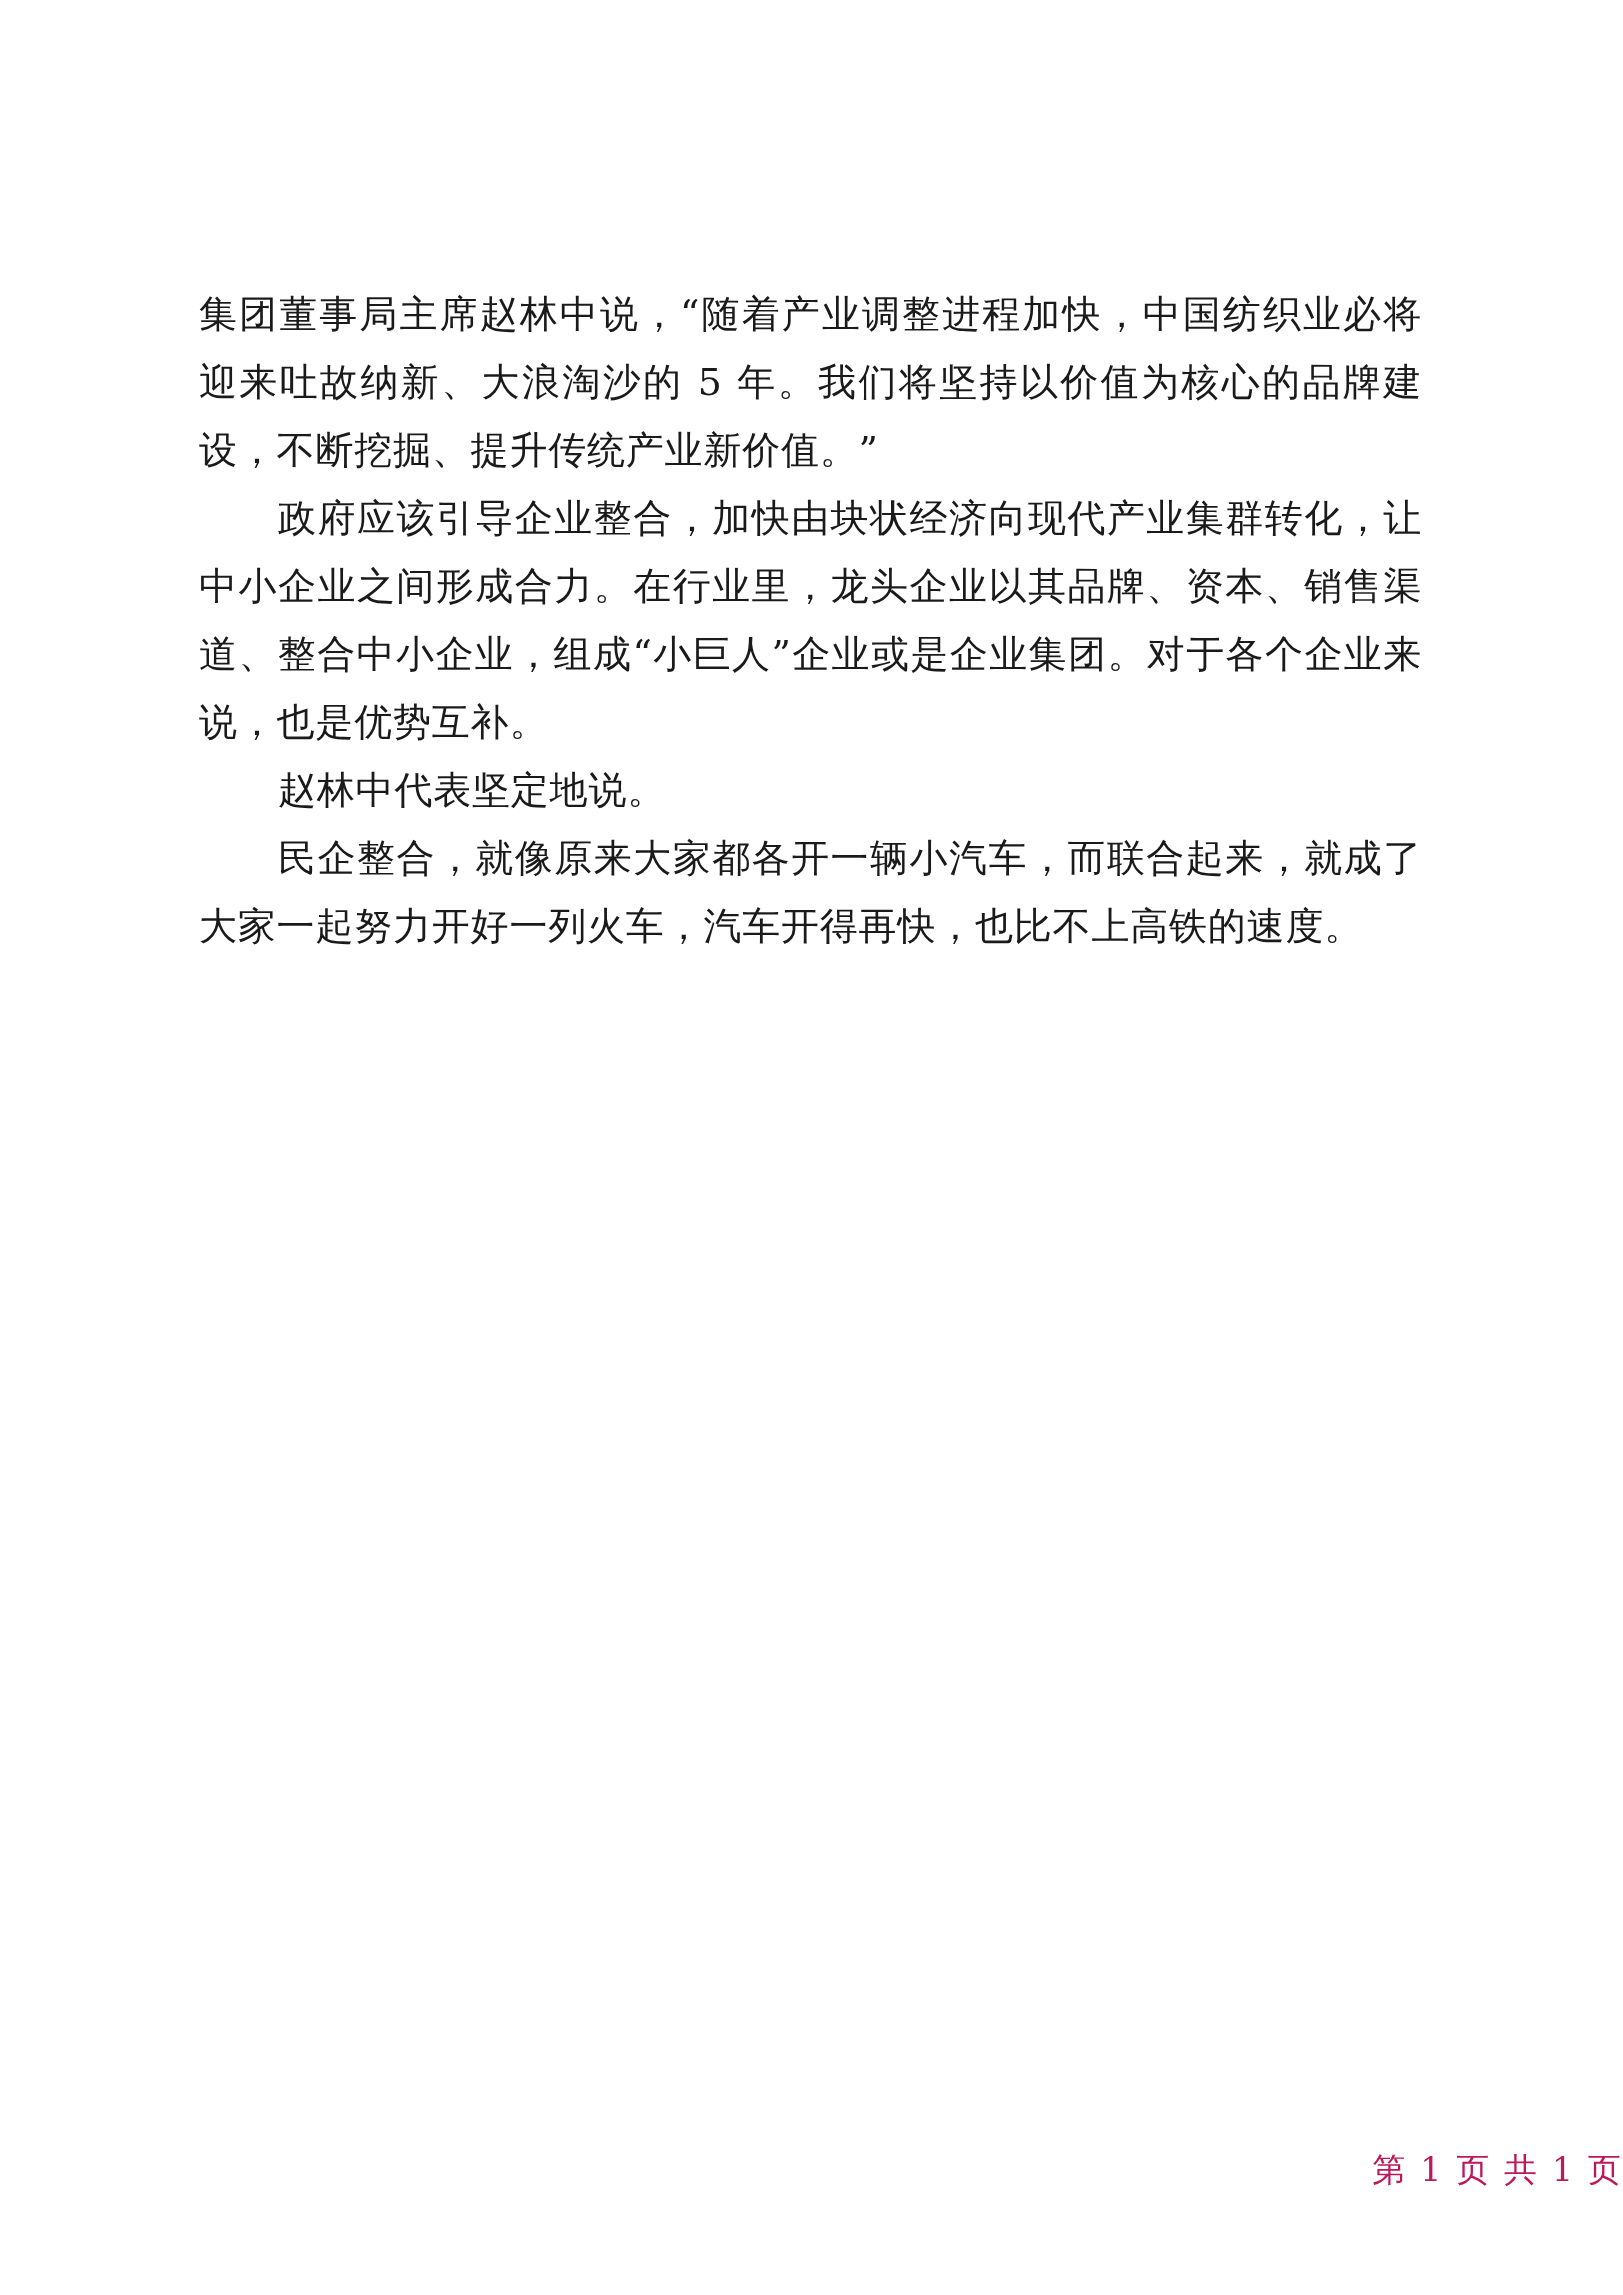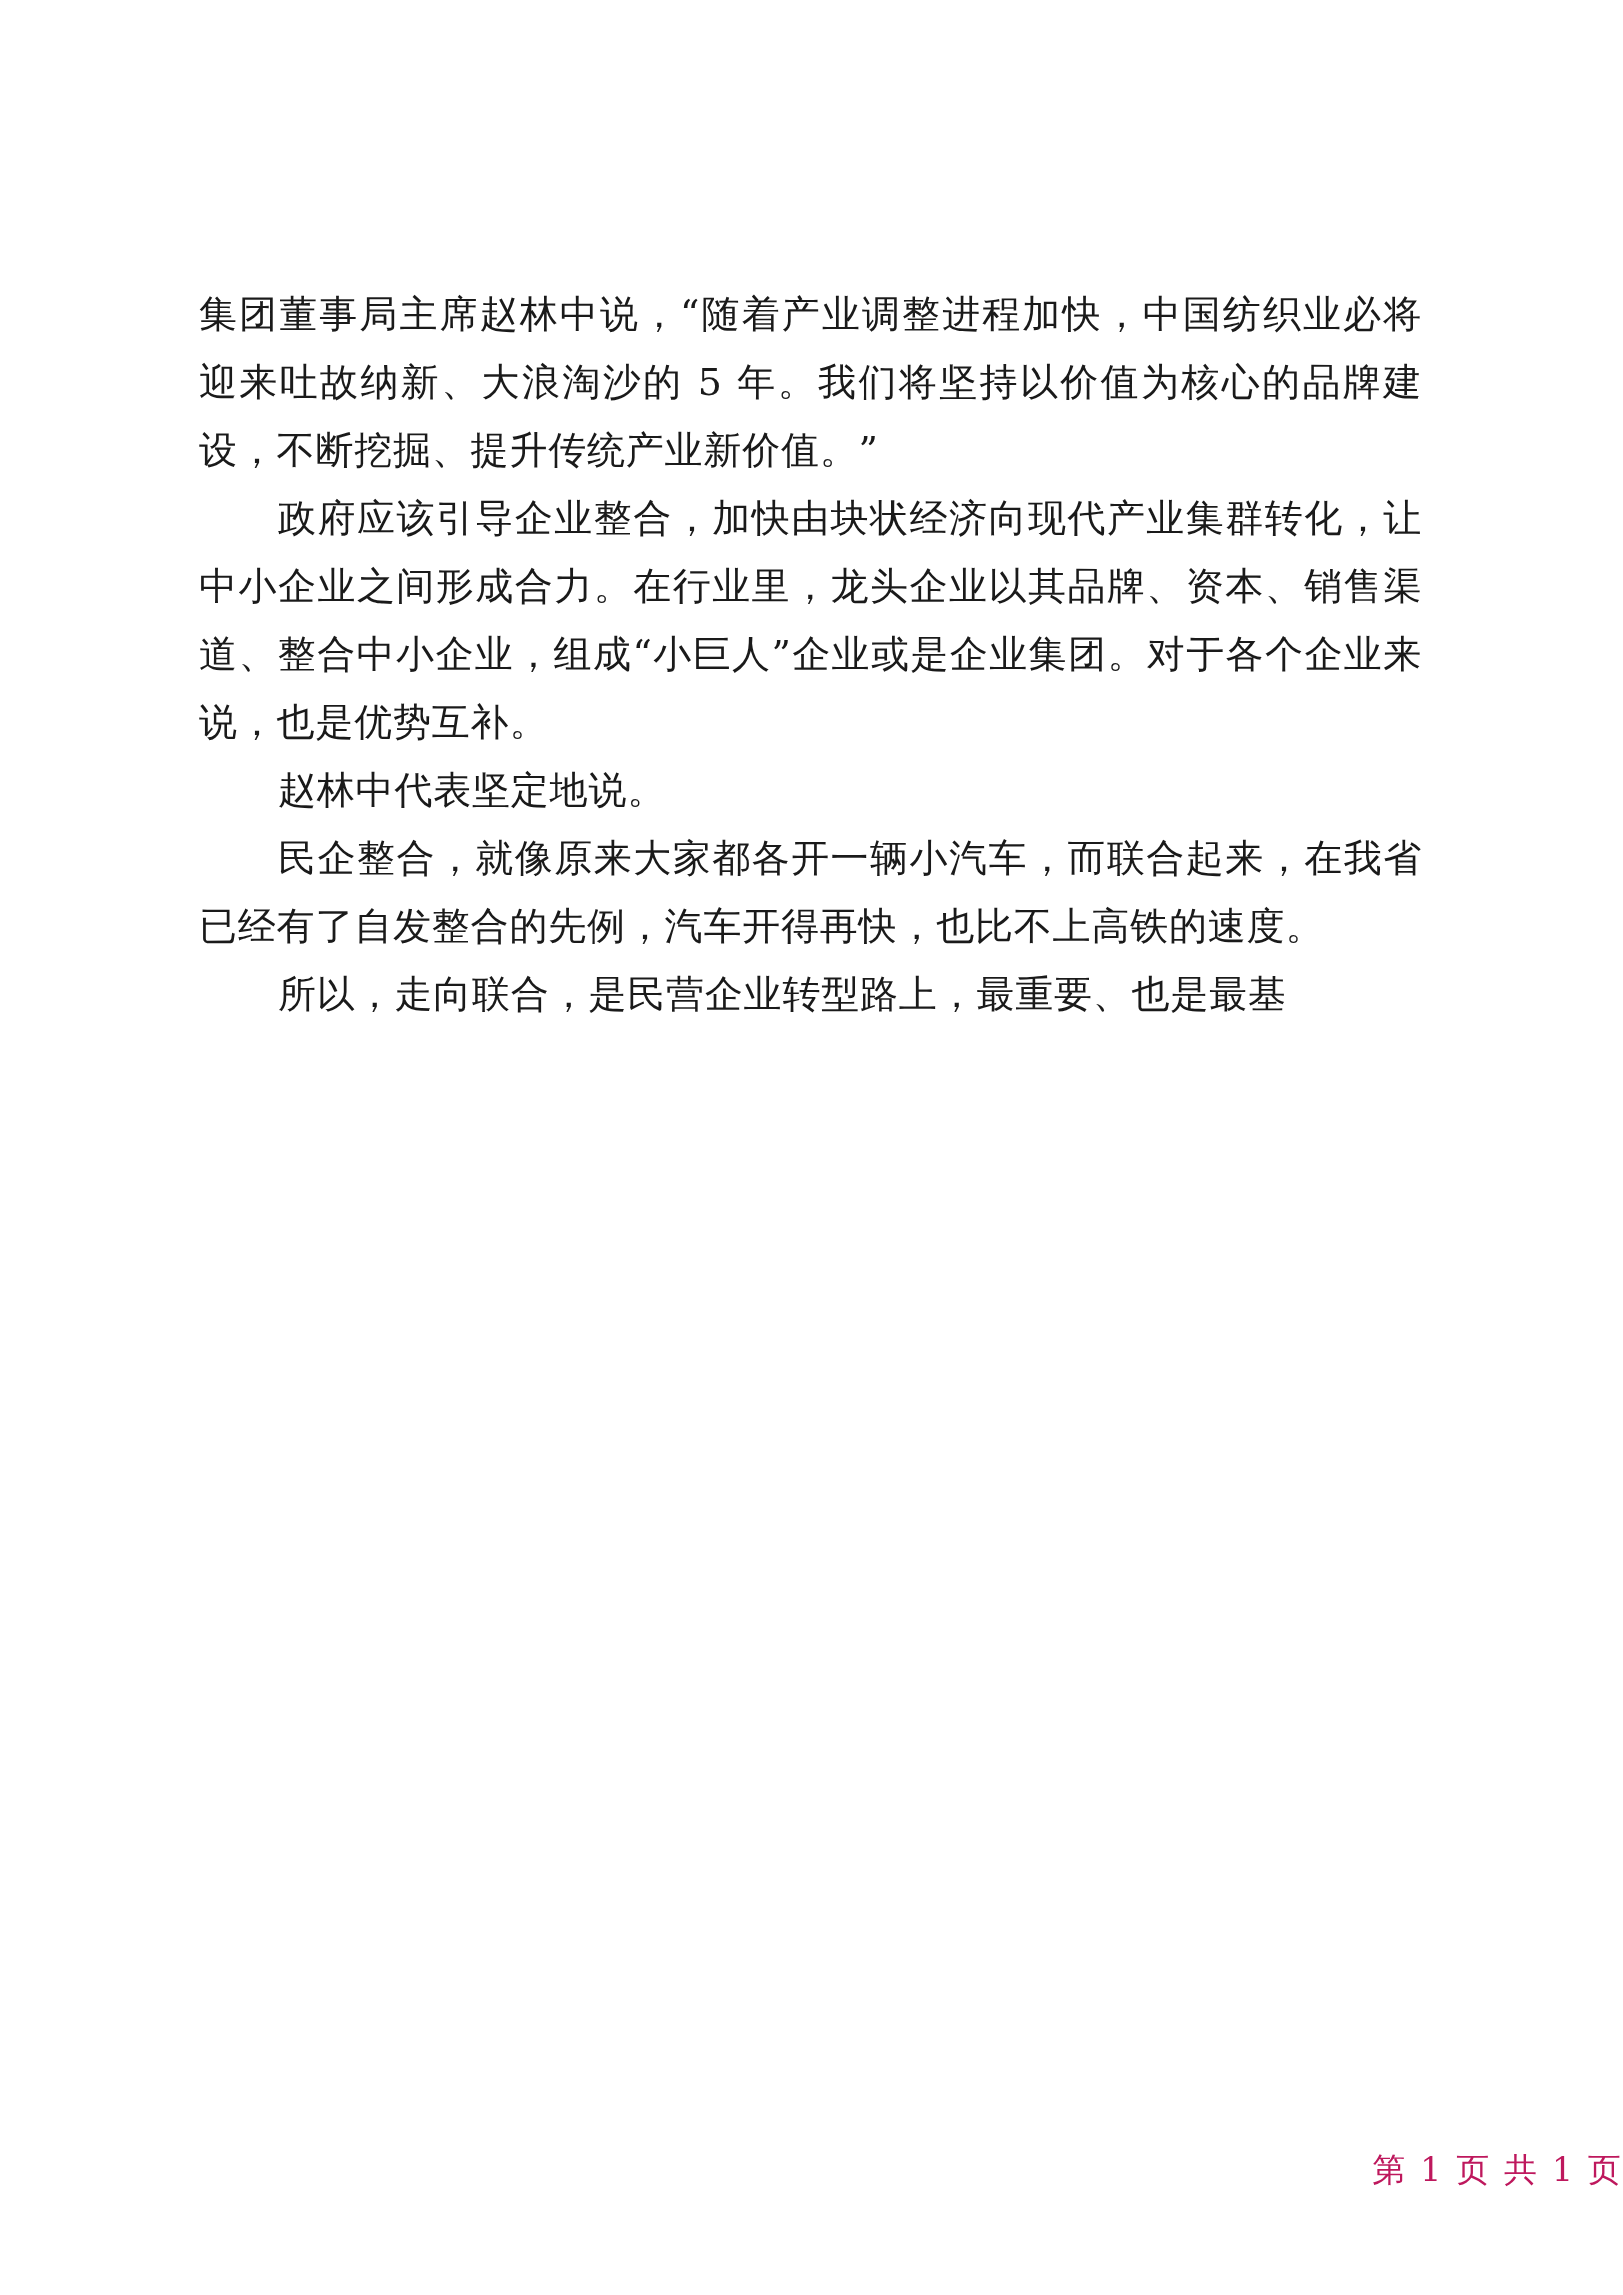--- a/index.html
+++ b/index.html
@@ -56,18 +56,17 @@
   }
 </style>
 </head>
 <body>
 
 <div class="page">
   <div class="content">
     <p class="para">集团董事局主席赵林中说，“随着产业调整进程加快，中国纺织业必将迎来吐故纳新、大浪淘沙的 5 年。我们将坚持以价值为核心的品牌建设，不断挖掘、提升传统产业新价值。”</p>
     <p class="para indent">政府应该引导企业整合，加快由块状经济向现代产业集群转化，让中小企业之间形成合力。在行业里，龙头企业以其品牌、资本、销售渠道、整合中小企业，组成“小巨人”企业或是企业集团。对于各个企业来说，也是优势互补。</p>
     <p class="para indent">赵林中代表坚定地说。</p>
-    <p class="para indent">民企整合，就像原来大家都各开一辆小汽车，而联合起来，在我省已经有了自发整合的先例，汽车开得再快，也比不上高铁的速度。</p>
-    <p class="para indent">所以，走向联合，是民营企业转型路上，最重要、也是最基</p>
+    <p class="para indent">民企整合，就像原来大家都各开一辆小汽车，而联合起来，就成了大家一起努力开好一列火车，汽车开得再快，也比不上高铁的速度。</p>
   </div>
   <div class="footer">第 1 页 共 1 页</div>
 </div>
 
 
 </body></html>

